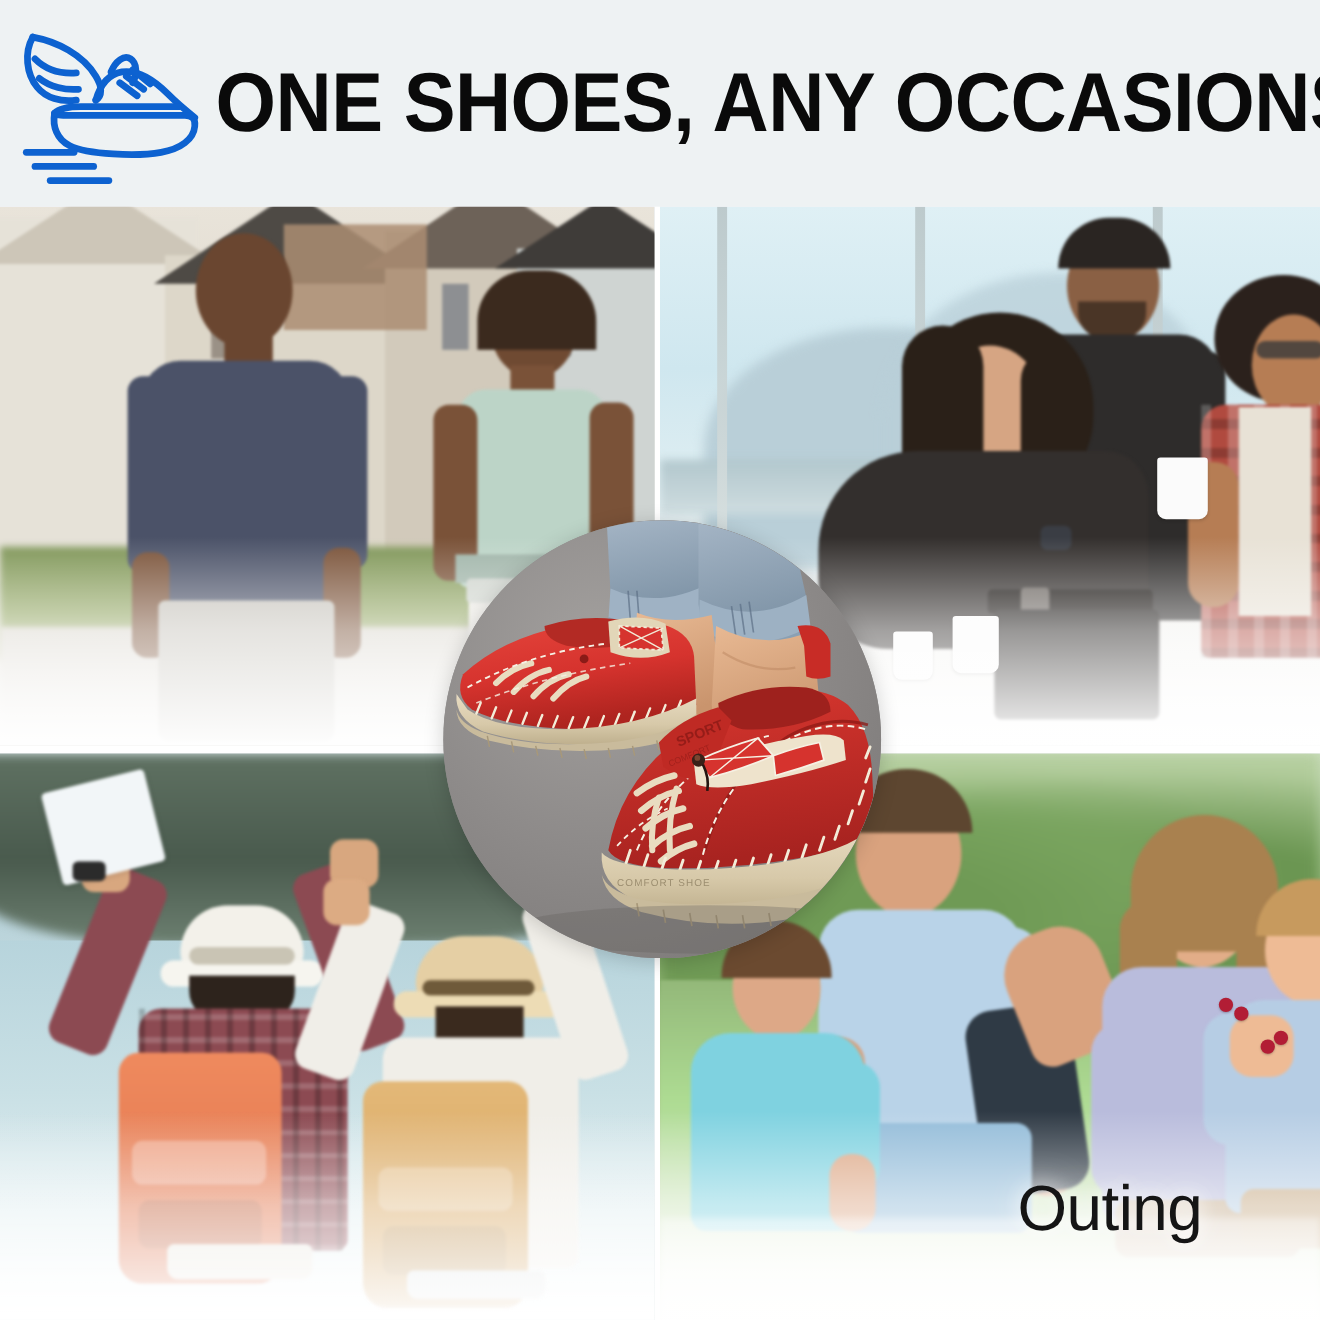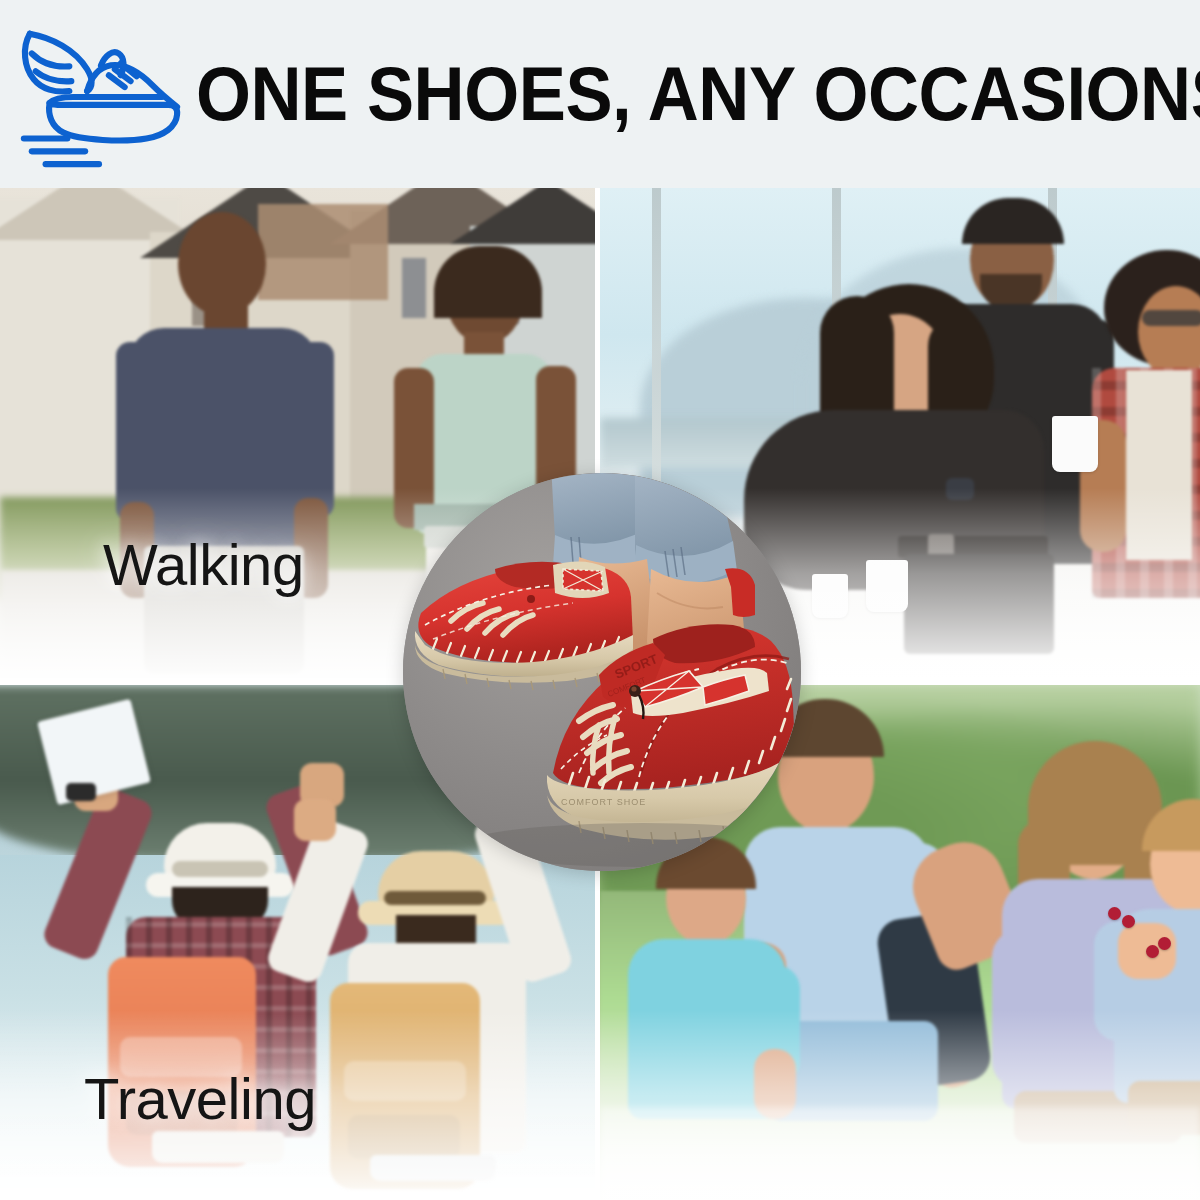--- a/index.html
+++ b/index.html
@@ -213,21 +213,20 @@
           <div style="position:absolute;left:74px;top:86px;width:40px;height:32px;background:#7a5238;"></div>
           <div class="torso" style="left:26px;top:108px;width:136px;height:180px;background:#bcd4c7;border-radius:26px 26px 10px 10px;"></div>
           <div class="arm" style="left:4px;top:122px;width:40px;height:160px;background:#7a5238;"></div>
           <div class="arm" style="left:146px;top:120px;width:40px;height:160px;background:#7a5238;"></div>
           <div style="position:absolute;left:24px;top:258px;width:140px;height:26px;background:#9fb4a8;"></div>
           <div class="legs" style="left:36px;top:282px;width:120px;height:148px;background:#eceae4;"></div>
           <div style="position:absolute;left:34px;top:280px;width:124px;height:22px;background:#cfd4cd;border-radius:4px;"></div>
         </div>
         <div class="fade-bottom"></div>
       </div>
-      <div class="label" id="label-walking">Walking</div>
     </div>
 
     <div class="cell" id="cell-working">
       <div class="scene">
         <div class="office-bg"></div>
         <div class="mountain" style="left:40px;top:110px;width:330px;height:220px;border-radius:50% 50% 0 0;"></div>
         <div class="mountain" style="left:200px;top:60px;width:300px;height:250px;border-radius:54% 46% 0 0;opacity:.75;"></div>
         <div class="citystrip"></div>
         <div class="mullion" style="left:52px;"></div>
         <div class="mullion" style="left:232px;"></div>
@@ -308,21 +307,20 @@
           <div class="arm" style="left:196px;top:20px;width:54px;height:168px;background:#f0eee8;transform:rotate(-18deg);"></div>
           <div style="position:absolute;left:-6px;top:6px;width:42px;height:42px;background:#dcab83;border-radius:12px;"></div>
           <div style="position:absolute;left:204px;top:-4px;width:42px;height:42px;background:#dcab83;border-radius:12px;"></div>
           <div class="pack" style="left:30px;top:190px;width:150px;height:206px;background:linear-gradient(to bottom,#e3b878,#d9a862 60%,#cb9a56);"></div>
           <div style="position:absolute;left:44px;top:268px;width:122px;height:40px;background:rgba(255,255,255,.26);border-radius:10px;"></div>
           <div style="position:absolute;left:48px;top:322px;width:112px;height:44px;background:rgba(0,0,0,.1);border-radius:10px;"></div>
           <div class="legs" style="left:70px;top:362px;width:126px;height:26px;background:#dfe3e4;"></div>
         </div>
         <div class="fade-bottom"></div>
       </div>
-      <div class="label" id="label-traveling">Traveling</div>
     </div>
 
     <div class="cell" id="cell-outing">
       <div class="scene">
         <div class="meadow-bg"></div>
         <div class="treeline"></div>
         <div class="grass"></div>
 
         <div class="person blurwrap" style="left:136px;top:6px;width:300px;height:430px;">
           <div class="head" style="left:42px;top:28px;width:96px;height:114px;background:#d9a27e;"></div>
@@ -364,20 +362,21 @@
           <div style="position:absolute;left:18px;top:128px;width:58px;height:56px;background:#eebb95;border-radius:20px;"></div>
           <div class="legs" style="left:28px;top:286px;width:140px;height:54px;background:#c7ab86;border-radius:12px;"></div>
         </div>
         <div class="cherry" style="left:508px;top:222px;"></div>
         <div class="cherry" style="left:522px;top:230px;"></div>
         <div class="cherry" style="left:546px;top:260px;"></div>
         <div class="cherry" style="left:558px;top:252px;"></div>
         <div class="blanket"></div>
         <div class="fade-bottom"></div>
       </div>
+      <div class="label" id="label-outing">Outing</div>
     </div>
   </div>
 
   <div id="shoe-circle">
     <div class="disc-bg"></div>
     <svg viewBox="0 0 398 398" xmlns="http://www.w3.org/2000/svg">
       <defs>
         <clipPath id="discClip">
             <circle cx="199" cy="199" r="199"></circle>
           </clipPath>

